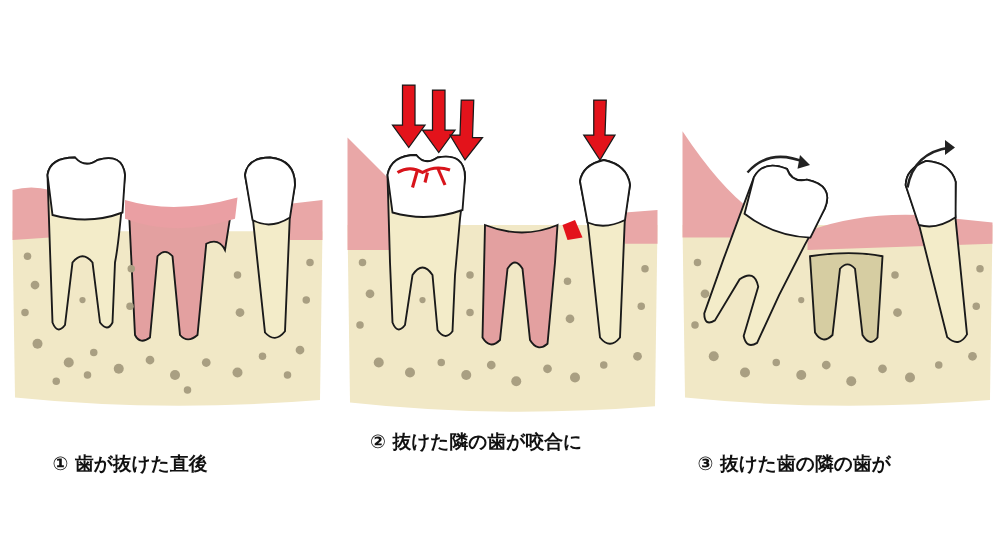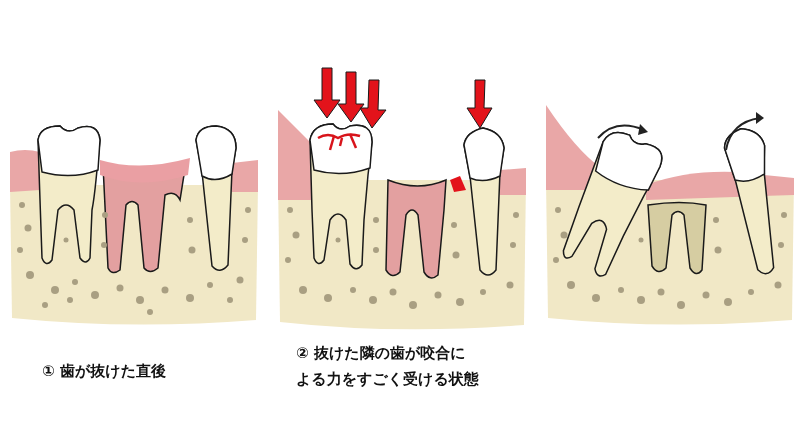--- a/index.html
+++ b/index.html
@@ -170,17 +170,20 @@
     <span>①</span>
     <span>歯が抜けた直後</span>
   </span>
 </div>
 
 <div class="caption" id="c2">
   <span class="line">
     <span>②</span>
     <span>抜けた隣の歯が咬合に</span>
   </span>
-  <span class="line">よる力をすごく受ける状態</span>
 </div>
 
 <div class="caption" id="c3">
+  <span class="line">
+    <span>③</span>
+    <span>抜けた歯の隣の歯が</span>
+  </span>
 </div>
 
 </body></html>

